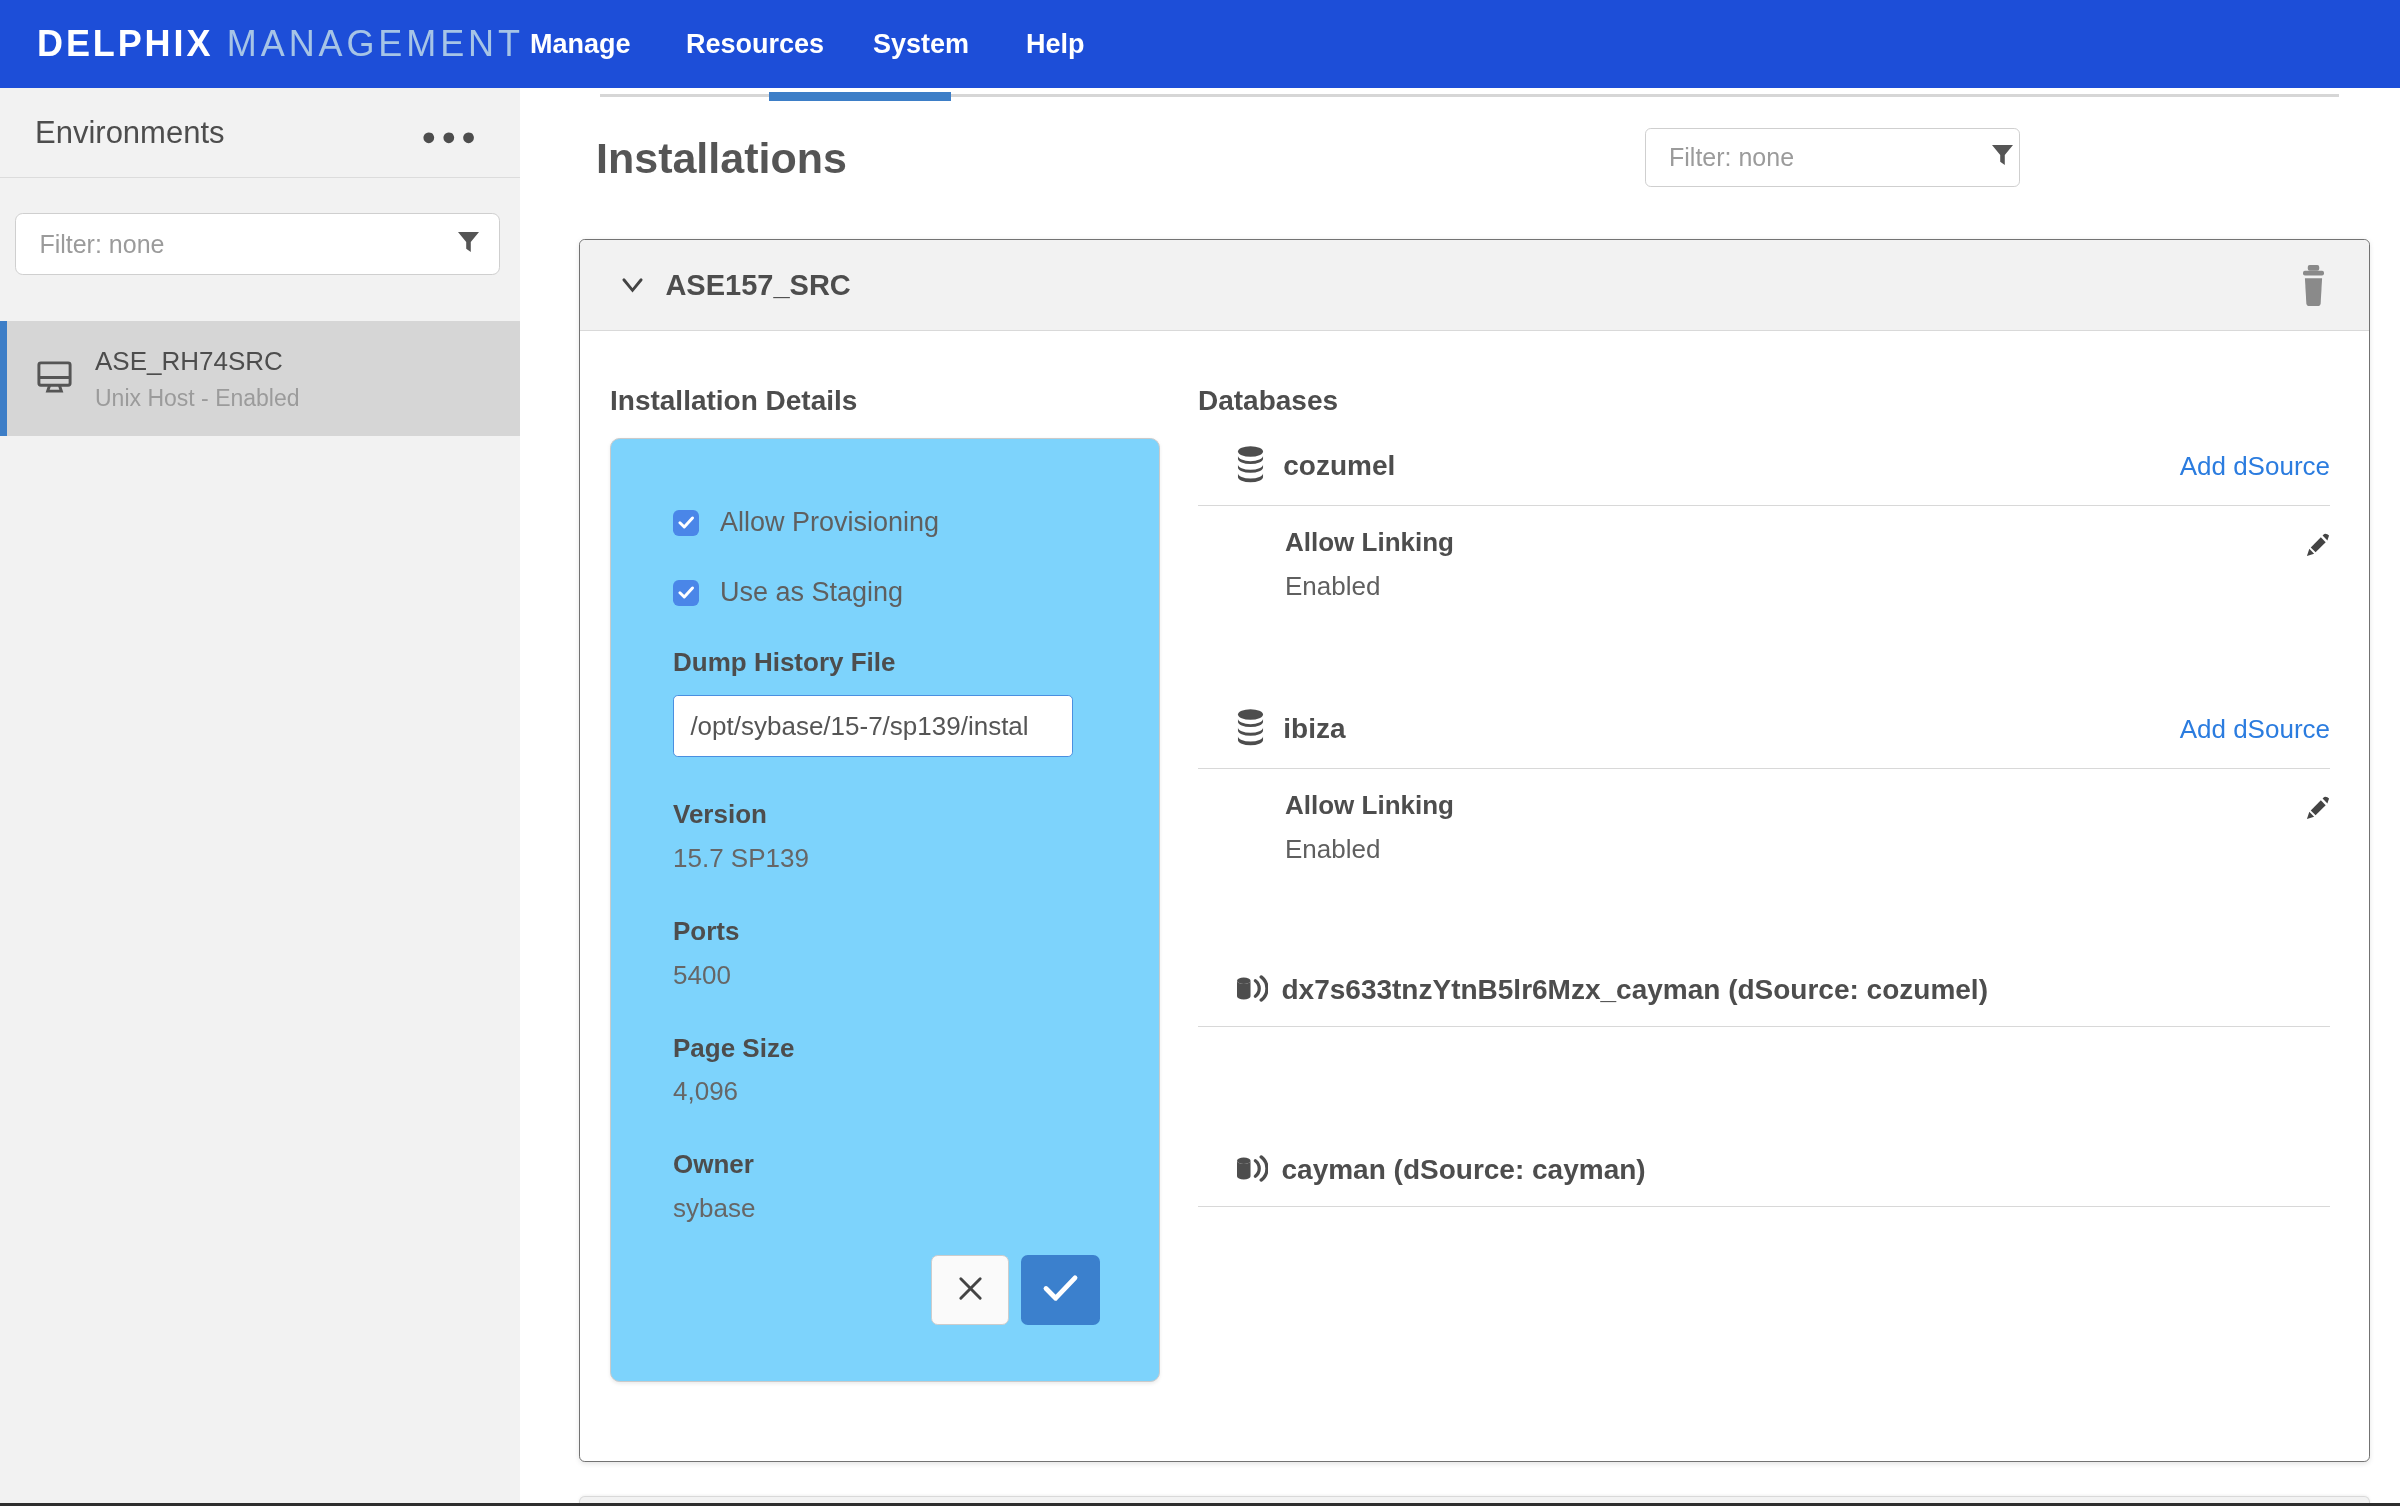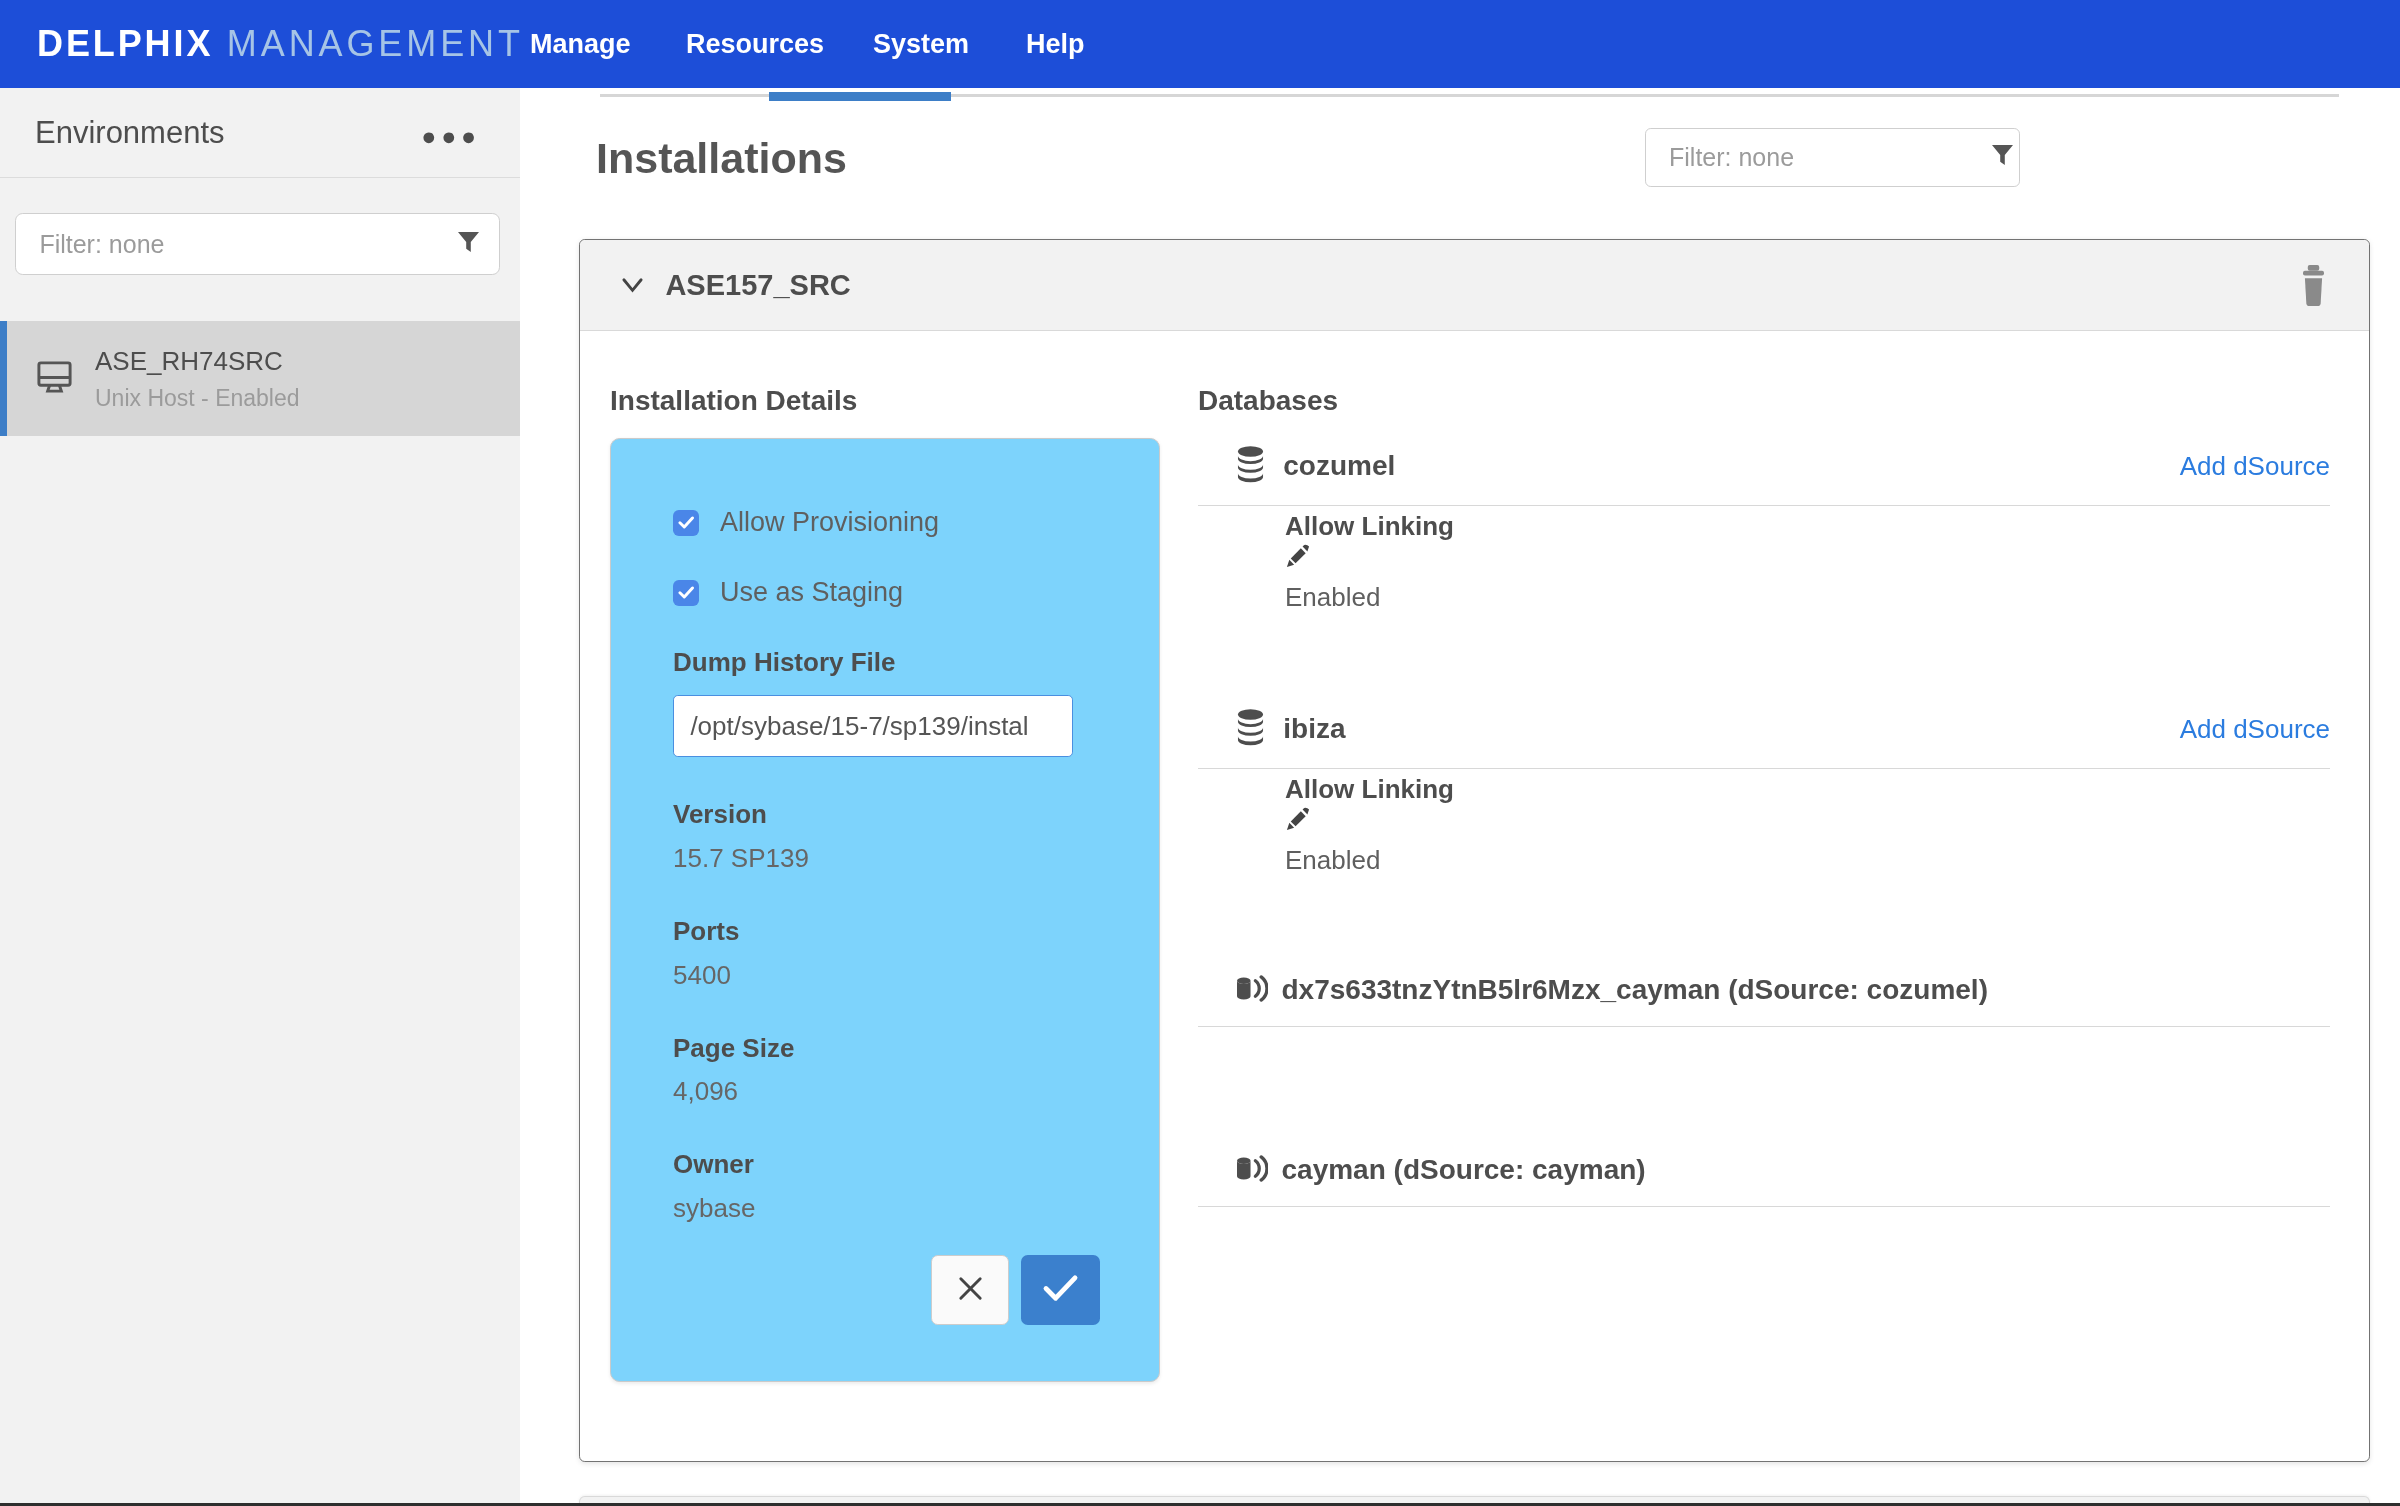--- a/index.html
+++ b/index.html
@@ -72,21 +72,21 @@
   .btn-confirm { width:79px; height:70px; background:#3b80cd; border:none; border-radius:6.8px; display:flex; align-items:center; justify-content:center; cursor:pointer; }
 
   
   .db-entry { position:absolute; left:618px; width:1132px; }
   .db-entry-1 { top:108px; }
   .db-entry-2 { top:371px; }
   .db-name-row { display:flex; align-items:center; padding-left:39px; height:54px; }
   .db-name { margin-left:19.3px; font-size:28px; font-weight:bold; color:#4d4d4d; flex:1; }
   .db-link { font-size:26px; color:#2b7cdf; cursor:pointer; text-decoration:none; }
   .db-divider { height:1.9px; background:#d8d8d8; margin-top:11.6px; }
-  .db-prop-row { display:flex; align-items:flex-start; margin-top:5px; padding-left:87px;flex-direction:column; }
+  .db-prop-row { display:flex; align-items:flex-end; margin-top:21px; padding-left:87px; }
   .db-prop-label { font-size:26px; font-weight:bold; color:#4d4d4d; flex:1; }
   .db-prop-edit { cursor:pointer; display:flex; margin-top:1.9px; }
   .db-prop-value { font-size:26px; color:#5f5f5f; margin-top:12.6px; padding-left:87px; }
   .dsource-row { position:absolute; left:618px; width:1132px; }
   .dsource-1 { top:635px; }
   .dsource-2 { top:815px; }
   .dsource-line { display:flex; align-items:center; padding-left:37px; height:48px; }
   .dsource-name { margin-left:13.5px; font-size:28px; font-weight:bold; color:#4d4d4d; }
 
   

